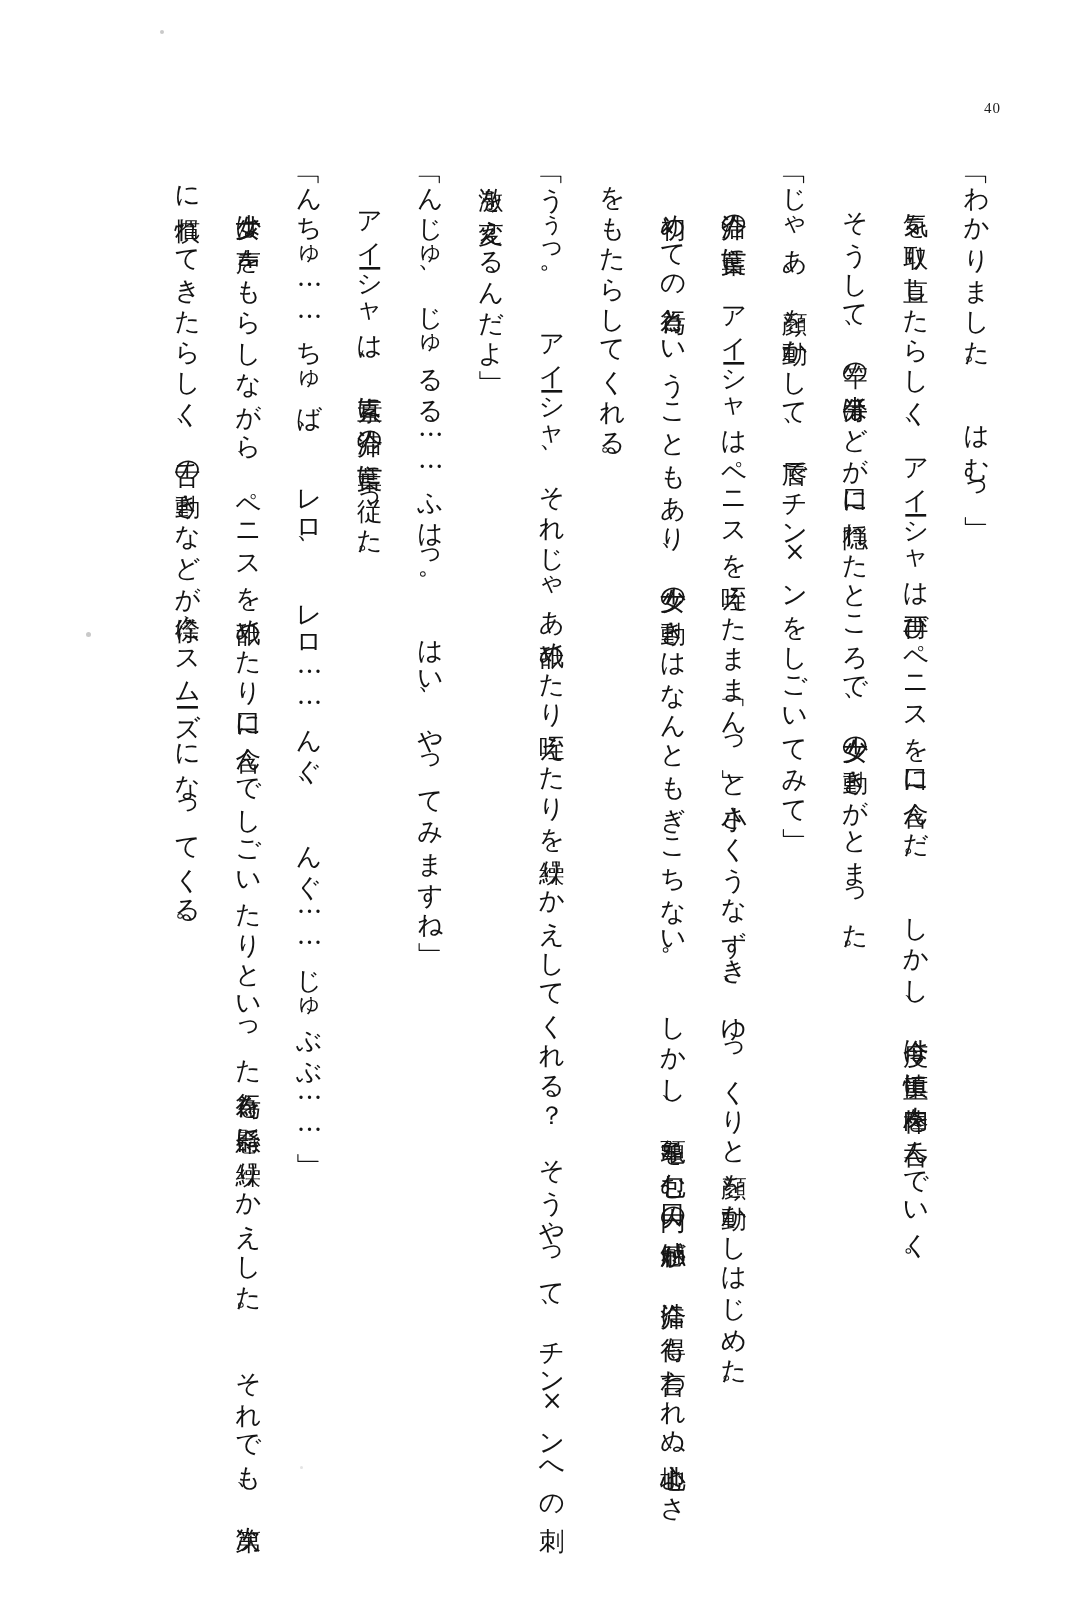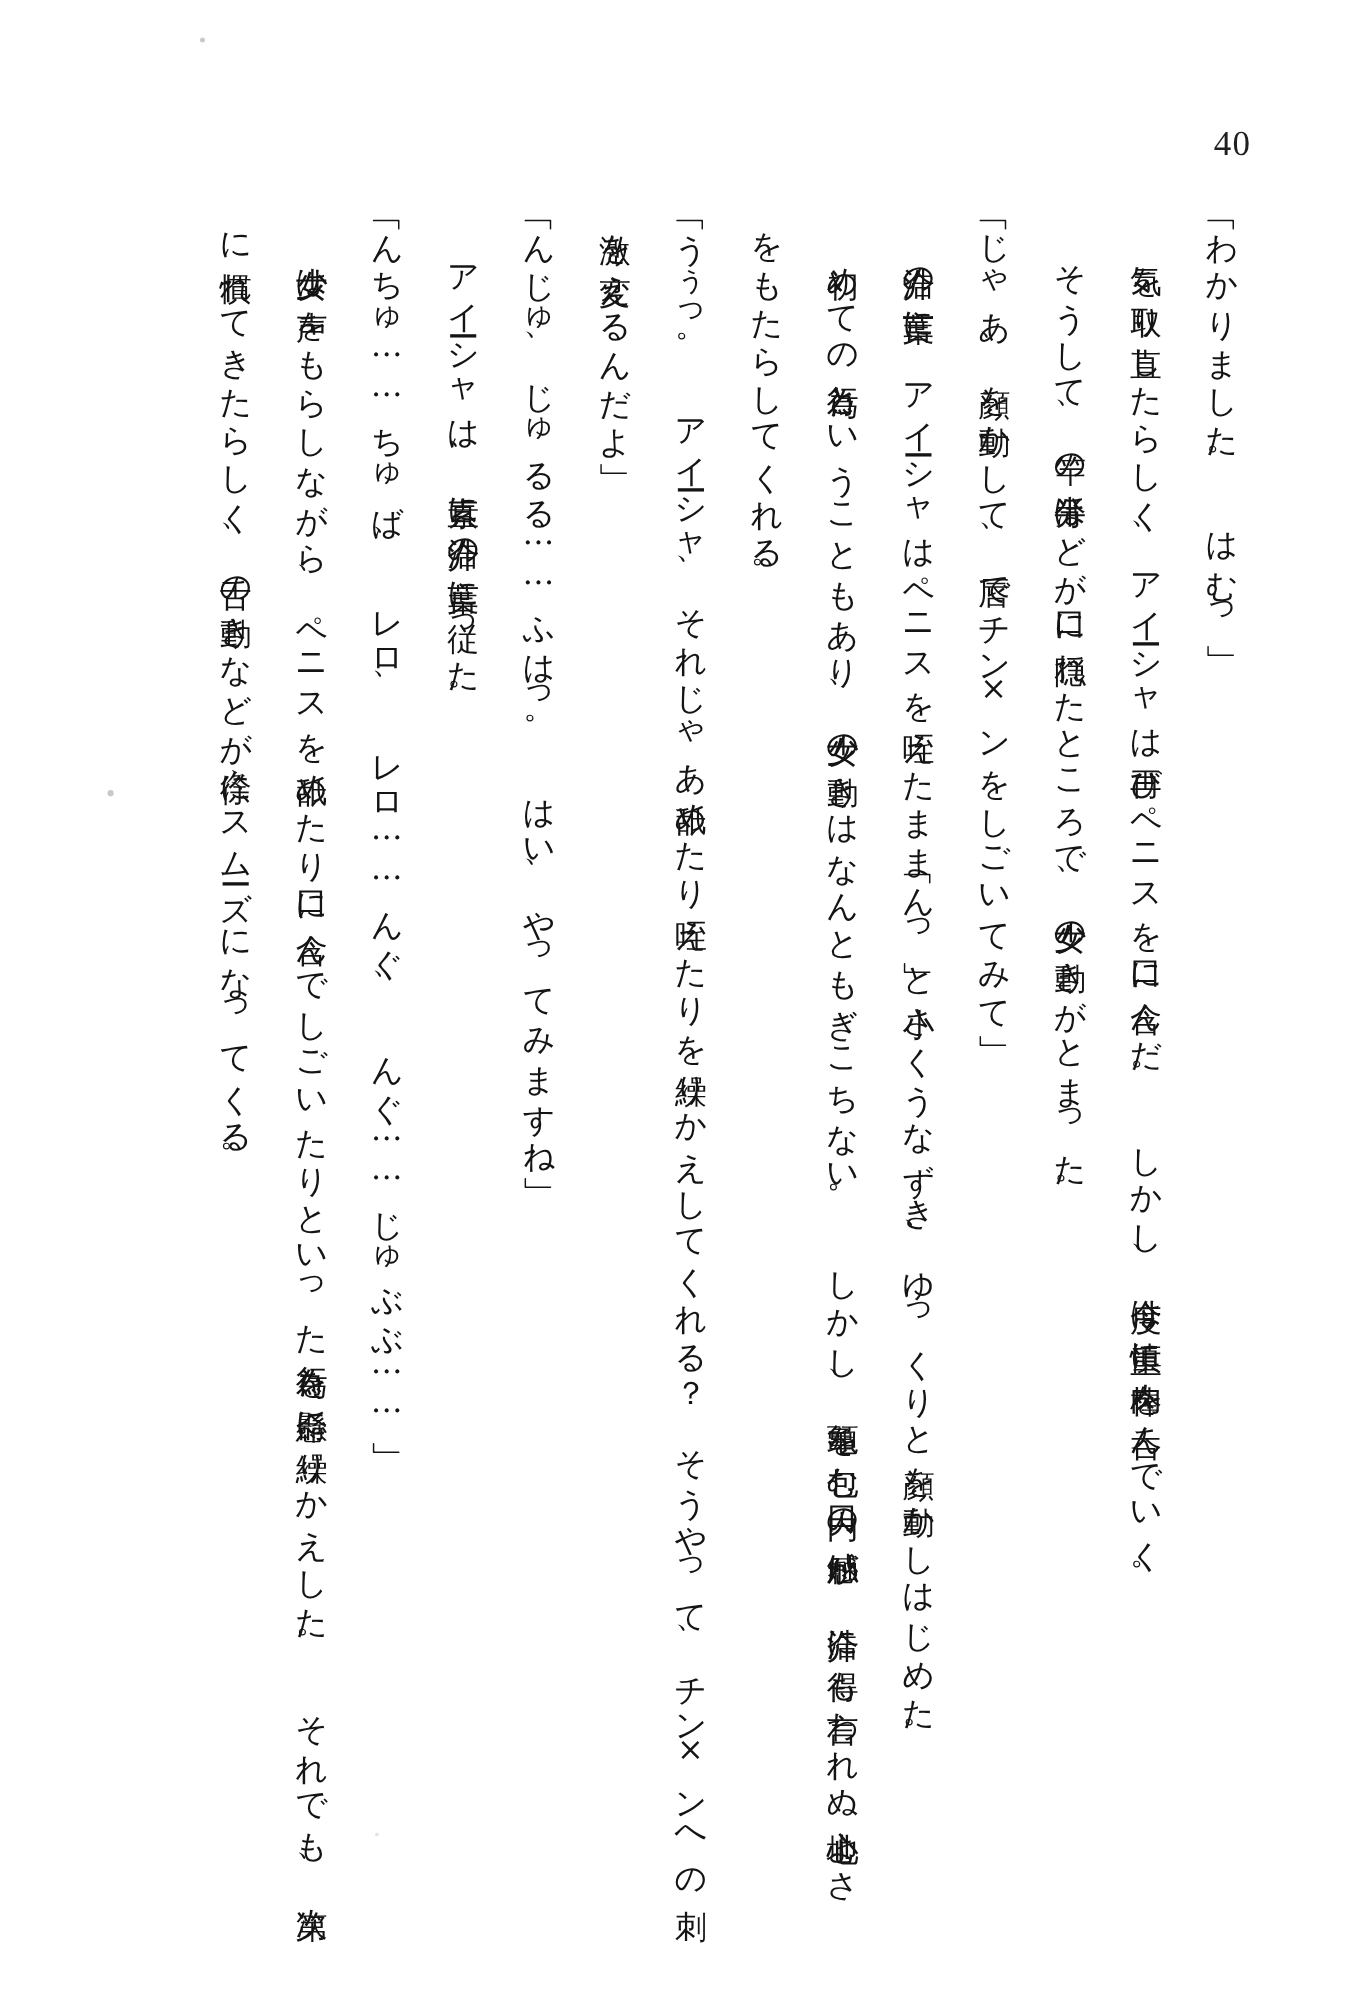--- a/index.html
+++ b/index.html
@@ -13,21 +13,21 @@
     height: 1600px;
     background: #ffffff;
     overflow: hidden;
     font-family: "Liberation Serif", "DejaVu Serif", serif;
     color: #1a1a1a;
   }
   .page-number {
     position: absolute;
     top: 100px;
     right: 80px;
-    font-size: 28px;
+    font-size: 15px;
     font-family: "Liberation Serif", "DejaVu Serif", serif;
     color: #202020;
     letter-spacing: 1px;
   }
   .body-text {
     position: absolute;
     top: 168px;
     right: 74px;
     left: 100px;
     bottom: 90px;

